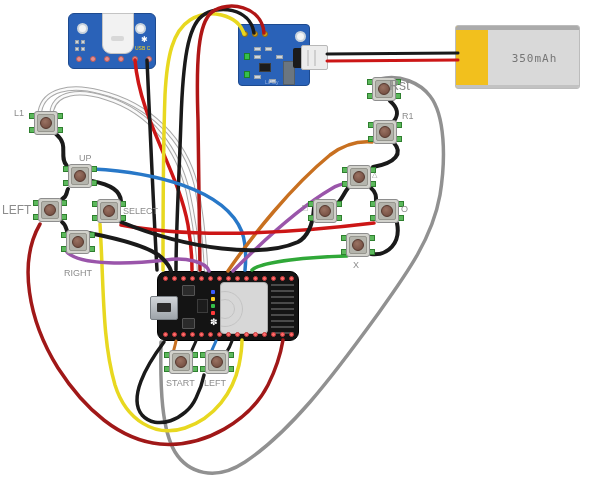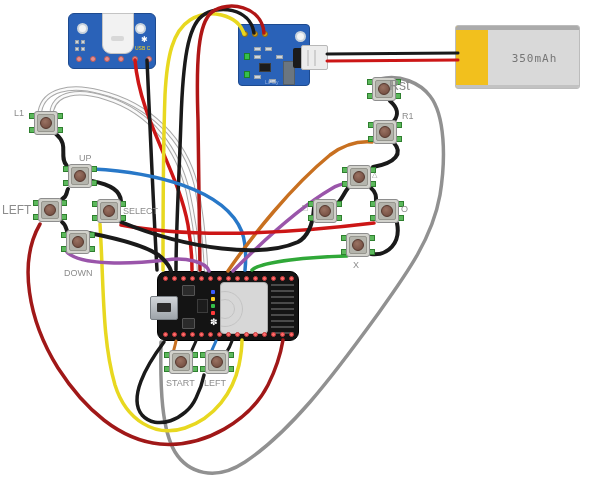--- a/index.html
+++ b/index.html
@@ -309,21 +309,21 @@
       <span class="pad" style="left: 23px; top: 3px;"></span>
       <span class="pad" style="left: 23px; top: 17px;"></span>
       <span class="tbody"></span>
       <span class="tinner"></span>
       <span class="tcap"></span>
     </div>
     <span class="btn-label" style="left: 14px; top: 108px; font-size: 9px;">L1</span>
     <span class="btn-label" style="left: 79px; top: 153px; font-size: 9px;">UP</span>
     <span class="btn-label" style="left: 2px; top: 205px; font-size: 12px;">LEFT</span>
     <span class="btn-label" style="left: 123px; top: 206px; font-size: 9px;">SELECT</span>
-    <span class="btn-label" style="left: 64px; top: 268px; font-size: 9px;">DOWN</span>
+    <span class="btn-label" style="left: 64px; top: 268px; font-size: 9px;">RIGHT</span>
     <span class="btn-label" style="left: 166px; top: 378px; font-size: 9px;">START</span>
     <span class="btn-label" style="left: 204px; top: 378px; font-size: 9px;">LEFT</span>
     <span class="btn-label" style="left: 389px; top: 80px; font-size: 14px;">Rst</span>
     <span class="btn-label" style="left: 402px; top: 111px; font-size: 9px;">R1</span>
     <span class="btn-label" style="left: 372px; top: 170px; font-size: 7px;">△</span>
     <span class="btn-label" style="left: 302px; top: 203px; font-size: 9px;">□</span>
     <span class="btn-label" style="left: 401px; top: 204px; font-size: 9px;">O</span>
     <span class="btn-label" style="left: 353px; top: 260px; font-size: 9px;">X</span>
   </div>
 

